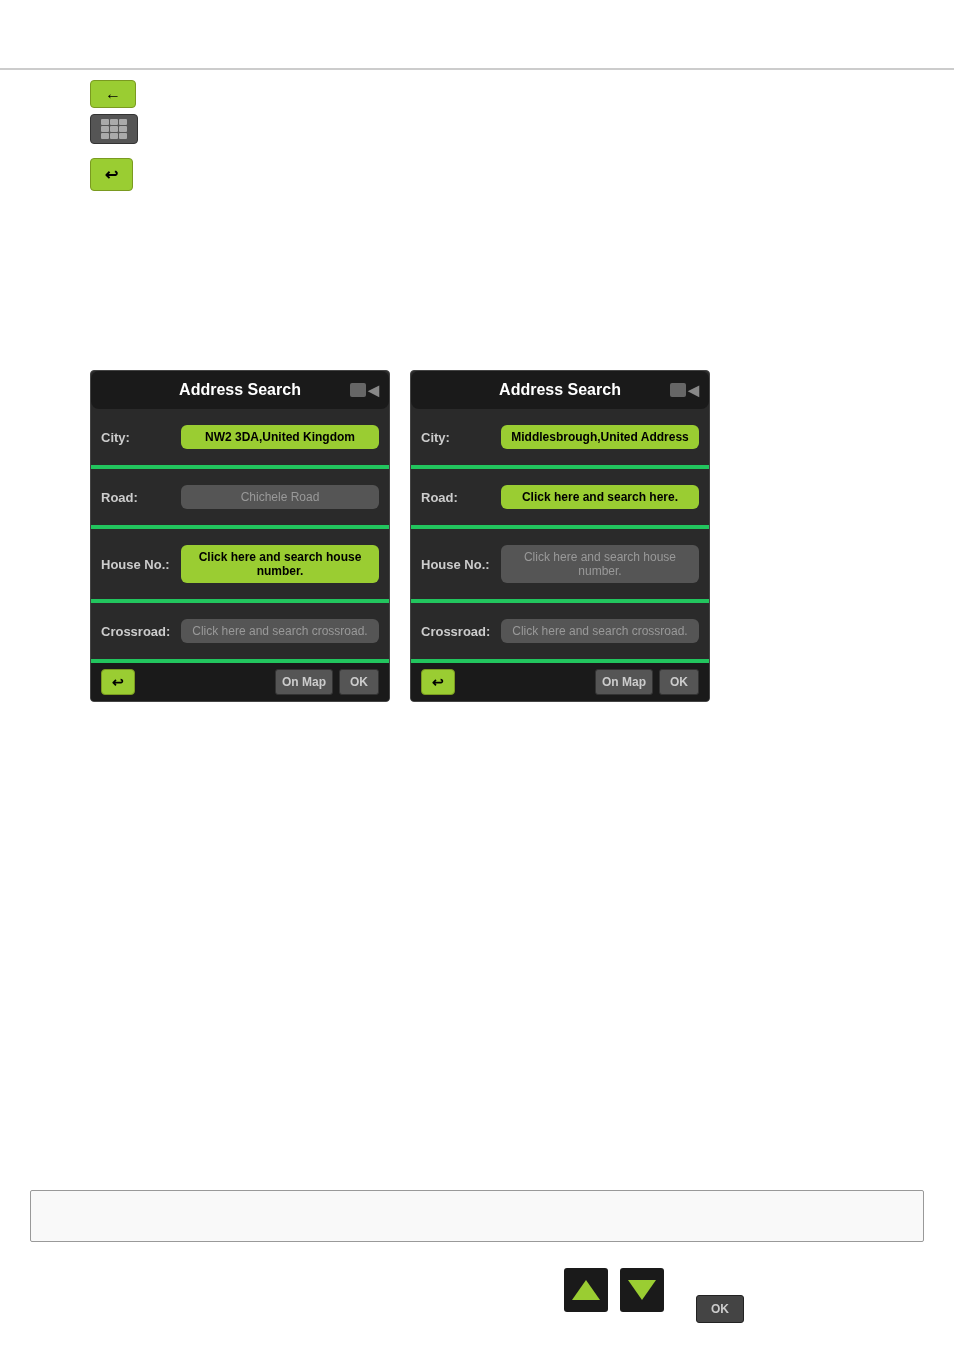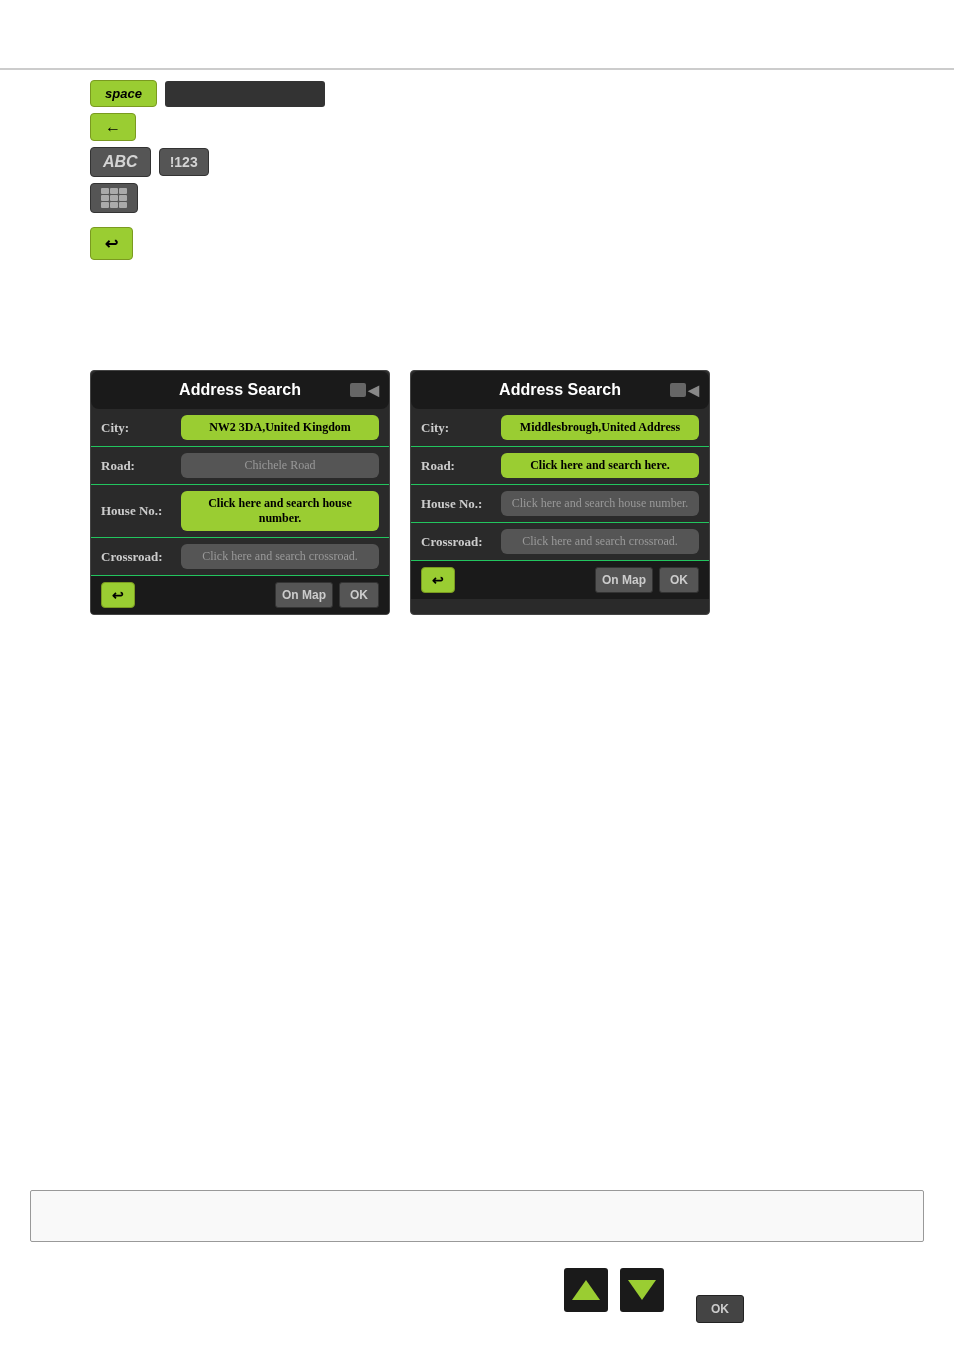--- a/index.html
+++ b/index.html
@@ -165,24 +165,23 @@
     }
 
     .icon-arrow-right {
       color: #888;
       font-size: 14px;
     }
 
     .panel-row {
       display: flex;
       align-items: center;
-      padding: 6px 10px;
-      border-bottom: 1px solid #22c55e;
+      padding: 16px 10px;
+      border-bottom: 4px solid #22c55e;
       min-height: 38px;
-      font-family: Liberation Serif, serif;
     }
 
     .row-label {
       color: #cccccc;
       font-size: 13px;
       font-weight: bold;
       width: 80px;
       flex-shrink: 0;
     }
 
@@ -313,33 +312,25 @@
       right: 210px;
     }
   </style>
 </head>
 <body>
 
 <div class="top-divider"></div>
 
 <div class="keyboard-area">
 
-  <div class="keyboard-row">
-    <button class="key-space">space</button>
-    <div class="key-display-box"></div>
-  </div>
 
   <div class="keyboard-row">
     <button class="key-backspace">←</button>
   </div>
 
-  <div class="keyboard-row">
-    <button class="key-abc">ABC</button>
-    <button class="key-123">!123</button>
-  </div>
 
   <div class="keyboard-row">
     <button class="key-grid">
       <div class="key-grid-inner">
         <div class="key-grid-cell"></div>
         <div class="key-grid-cell"></div>
         <div class="key-grid-cell"></div>
         <div class="key-grid-cell"></div>
         <div class="key-grid-cell"></div>
         <div class="key-grid-cell"></div>

